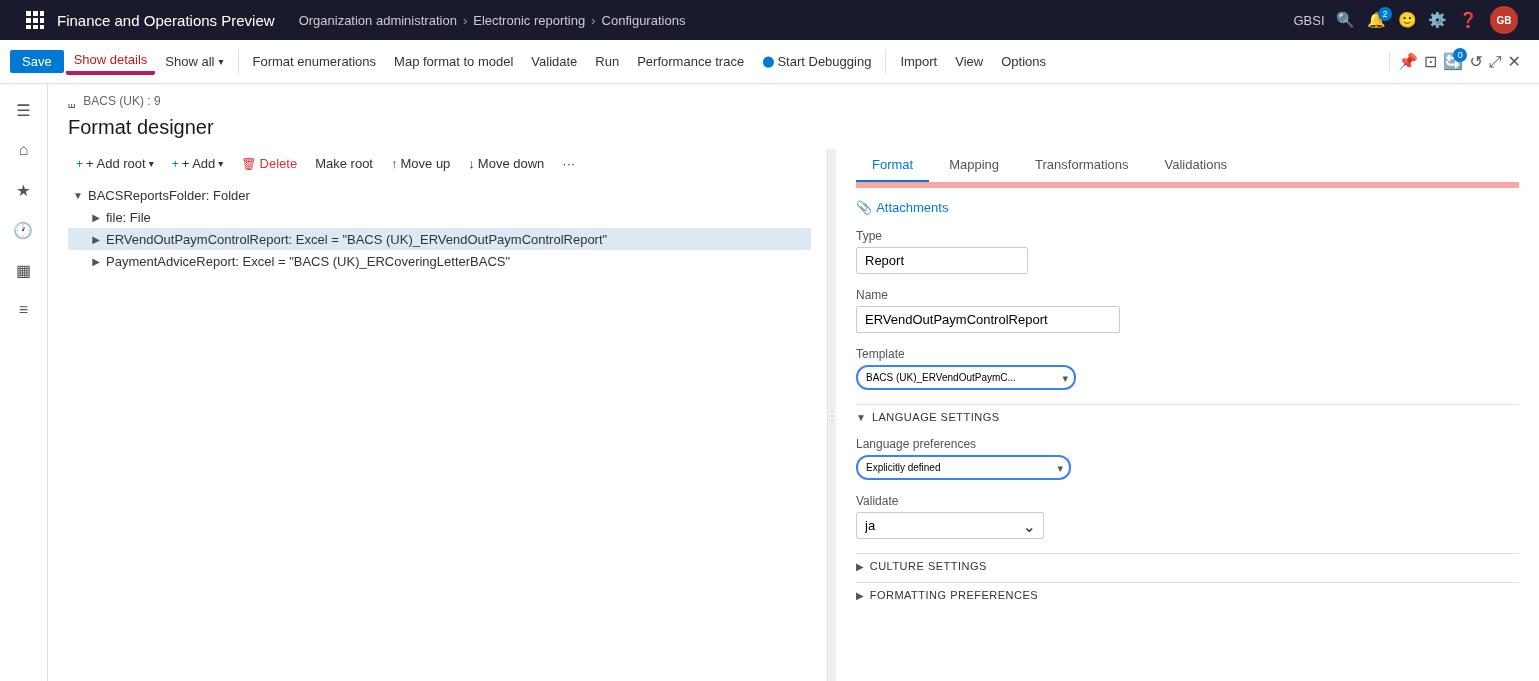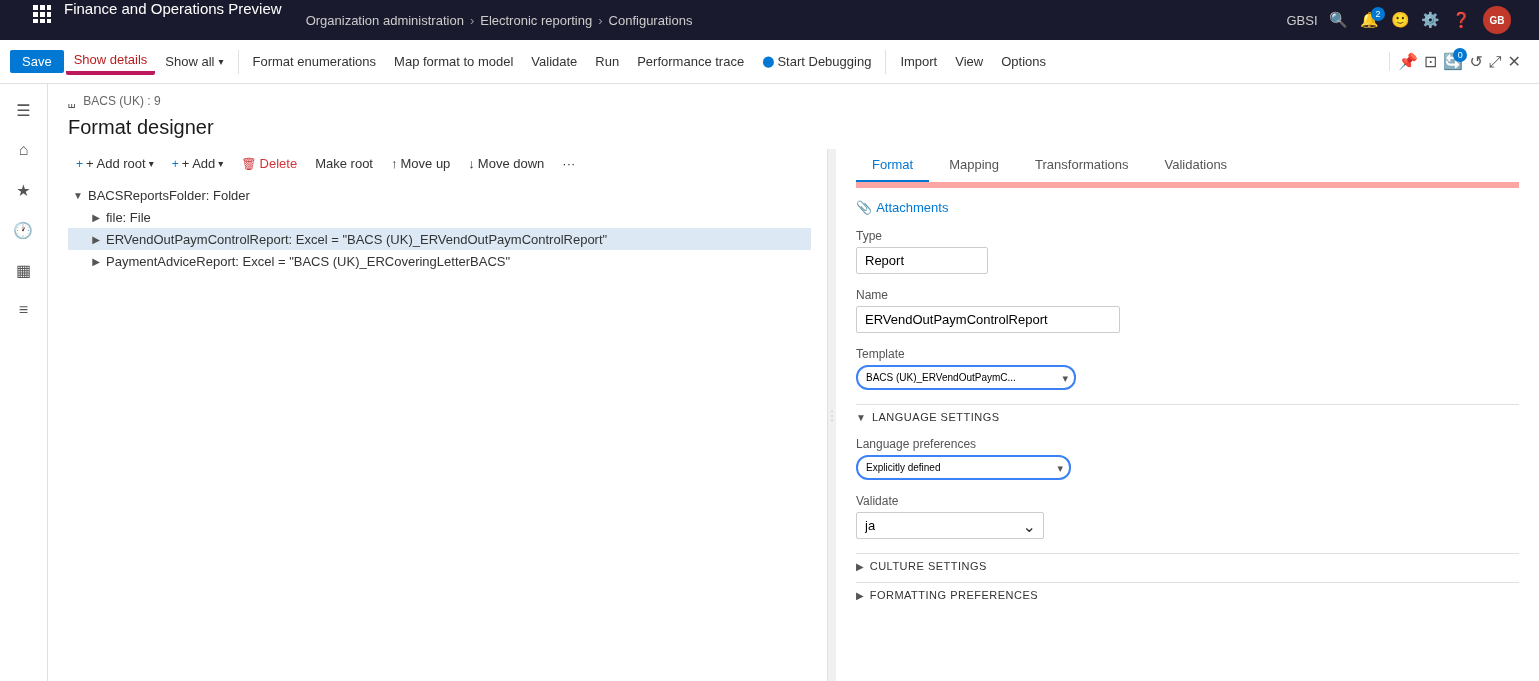--- a/index.html
+++ b/index.html
@@ -1,21 +1,21 @@
 <!DOCTYPE html>
 <html><head>
   <meta charset="utf-8">
   <style>
     * { box-sizing: border-box; margin: 0; padding: 0; }
     body { font-family: 'Segoe UI', sans-serif; font-size: 13px; color: #333; background: #f8f8f8; overflow: hidden; }
 
     
     .top-nav {
-      display: flex; background: #1a1a2e; color: #fff;
-      height: 40px; padding: 0 28px; gap: 8px;
+      display: flex; align-items: center; background: #1a1a2e; color: #fff;
+      height: 40px; padding: 0 21px; gap: 8px;
     }
     .top-nav-waffle { width: 28px; height: 28px; display: flex; align-items: center; justify-content: center; cursor: pointer; }
     .top-nav-title { font-size: 15px; font-weight: 500; margin-right: 16px; white-space: nowrap; }
     .top-nav-breadcrumb { display: flex; align-items: center; gap: 6px; font-size: 13px; color: #ccc; flex:1; }
     .top-nav-breadcrumb .sep { color: #999; }
     .top-nav-icons { display: flex; align-items: center; gap: 12px; }
     .top-nav-icon { color: #fff; cursor: pointer; font-size: 15px; position: relative; }
     .badge { position: absolute; top: -4px; right: -6px; background: #0078d4; border-radius: 50%; width: 14px; height: 14px; font-size: 9px; display: flex; align-items: center; justify-content: center; }
     .top-nav-avatar { width: 28px; height: 28px; border-radius: 50%; background: #c0392b; display: flex; align-items: center; justify-content: center; font-size: 10px; color: #fff; cursor: pointer; font-weight: bold; }
     .gbsi { font-size: 13px; color: #ccc; }
@@ -260,21 +260,21 @@
           <div class="tab">Validations</div>
         </div>
 
         <div class="attachments-link">
           <span>📎</span>
           <span>Attachments</span>
         </div>
 
         <div class="form-group">
           <label class="form-label">Type</label>
-          <input class="form-input" style="width: 132px;" readonly="" value="Report">
+          <input class="form-input" style="width: 172px;" readonly="" value="Report">
         </div>
 
         <div class="form-group">
           <label class="form-label">Name</label>
           <input class="form-input" style="width: 264px;" value="ERVendOutPaymControlReport">
         </div>
 
         <div class="form-group">
           <label class="form-label">Template</label>
           <div class="form-select-wrapper" style="width:220px;">

